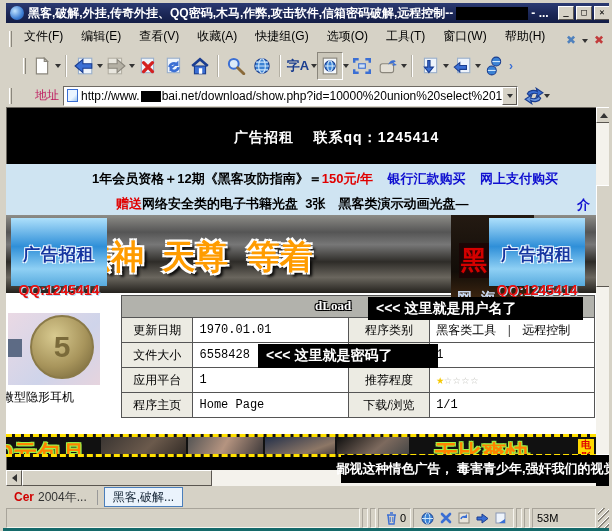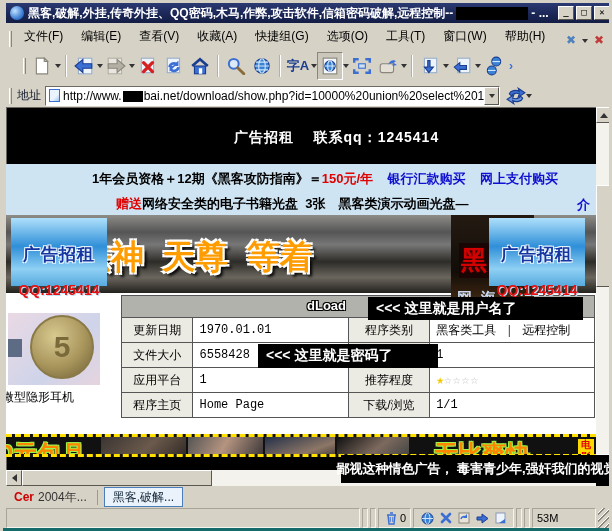--- a/index.html
+++ b/index.html
@@ -29,21 +29,21 @@
   .caret{width:0;height:0;border:3px solid transparent;border-top:4px solid #333;margin-top:4px;}
   
   .toolbar{position:absolute;top:47px;left:17px;width:606px;height:37px;display:flex;align-items:center;}
   .tbtn{height:28px;min-width:26px;display:flex;align-items:center;justify-content:center;padding:0 1px;}
   .tbtn.pressed{border:1px solid;border-color:#8a867c #fff #fff #8a867c;background:#cbc7ba;}
   .tsep{width:2px;height:22px;border-left:1px solid #b4b0a4;border-right:1px solid #fff;margin:0 4px;}
   .translate-glyph{font-size:13px;font-weight:bold;color:#1a3d8f;}
   .chev{color:#3b6fd4;font-size:12px;font-weight:bold;margin-left:2px;}
   
   .addressbar{position:absolute;top:84px;left:3px;width:606px;height:23px;display:flex;align-items:center;font-size:12px;}
-  .addr-label{color:#0f172a;margin:0 4px 0 2px;}
+  .addr-label{color:#be185d;margin:0 4px 0 20px;}
   .addr-input{flex:0 0 455px;height:20px;background:#fff;border:1px solid;border-color:#6e6a63 #fff #fff #6e6a63;
     display:flex;align-items:center;overflow:hidden;position:relative;}
   .addr-page-icon{width:11px;height:13px;margin:0 3px;background:linear-gradient(135deg,#eaf4ff 60%,#9cc4ee);border:1px solid #3b6fd4;flex:0 0 auto;}
   .addr-url{white-space:nowrap;overflow:hidden;font-size:12px;color:#000;}
   .redact.url{width:20px;height:11px;margin:0 1px;}
   .addr-drop{position:absolute;right:0;top:0;width:15px;height:18px;background:#d6d2c6;border:1px solid;
     border-color:#fff #5a5650 #5a5650 #fff;display:flex;align-items:center;justify-content:center;}
   .go-btn{margin-left:6px;display:flex;align-items:center;}
   
   .content{position:absolute;top:107px;left:3px;width:606px;height:379px;background:#000;overflow:hidden;
@@ -79,22 +79,22 @@
   .coin-plug{position:absolute;left:0;top:26px;width:14px;height:18px;background:#5d6b85;}
   .coin-caption{position:absolute;left:-4px;top:96px;font-size:12px;color:#000;white-space:nowrap;}
   
   .dl-table{position:absolute;left:115px;top:188px;width:474px;border:1px solid #444;border-collapse:collapse;z-index:4;}
   .dl-table td{border:1px solid #555;font-size:12px;height:25px;padding:0 6px;color:#000;}
   .dl-table .hdr{background:#b2b2ac;height:22px;}
   .dl-table .lbl{background:#ecebe3;text-align:center;width:72px;}
   .dl-table .lbl2{background:#ecebe3;text-align:center;width:82px;}
   .dl-table .val{background:#fff;width:156px;font-family:"Liberation Mono","DejaVu Sans Mono",monospace;}
   .dl-table .val2{background:#fff;width:166px;font-family:"Liberation Mono","DejaVu Sans Mono",monospace;}
-  .uname{position:absolute;left:301px;top:191px;z-index:8;color:#fff;font-weight:bold;font-size:13px;
-    font-family:Liberation Sans, sans-serif;
+  .uname{position:absolute;left:309px;top:191px;z-index:8;color:#fff;font-weight:bold;font-size:13px;
+    font-family:Liberation Serif, serif;
     text-shadow:-1px -1px 0 #000,1px -1px 0 #000,-1px 1px 0 #000,1px 1px 0 #000;}
   .callout{position:absolute;background:#000;color:#fff;font-size:14px;font-weight:bold;z-index:9;
     display:flex;align-items:center;padding-left:8px;white-space:pre;}
   .callout-user{left:362px;top:190px;width:215px;height:23px;}
   .callout-pass{left:252px;top:237px;width:180px;height:24px;}
   .star-f{color:#f5c800;font-size:13px;} .star-e{color:#b9b9b2;font-size:13px;letter-spacing:1px;}
   
   .bottom-ad{position:absolute;left:0;top:327px;width:590px;height:23px;background:#111;
     border-top:3px dashed #ffe000;border-bottom:3px dashed #ffe000;overflow:hidden;z-index:3;}
   .photo{position:absolute;top:0;height:30px;}

